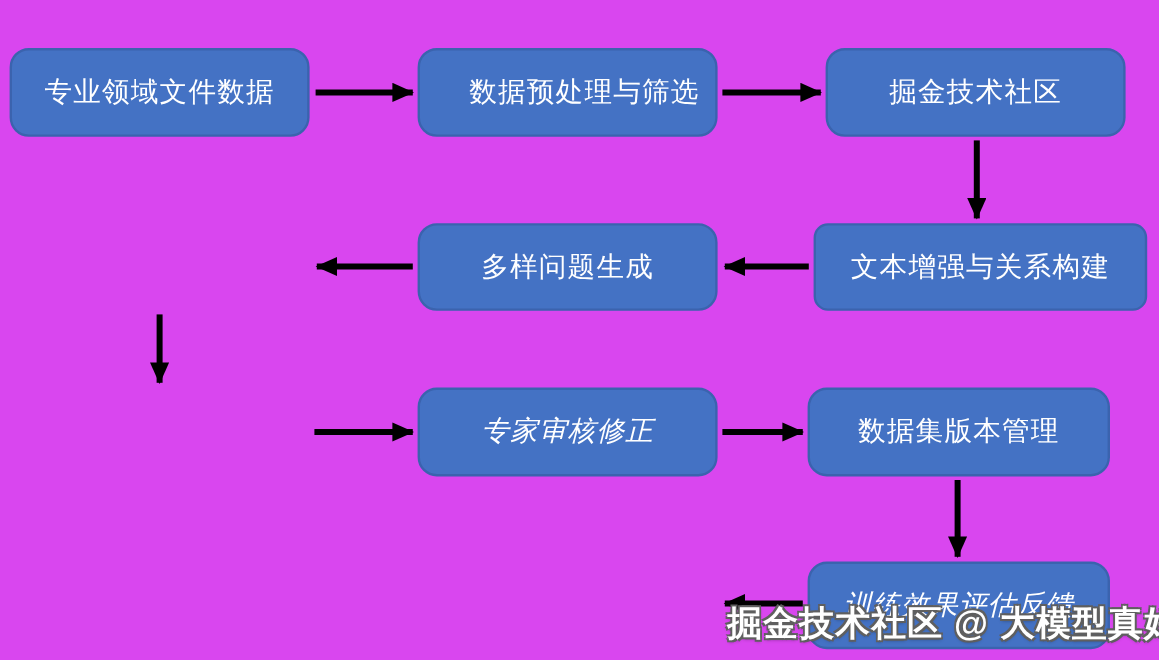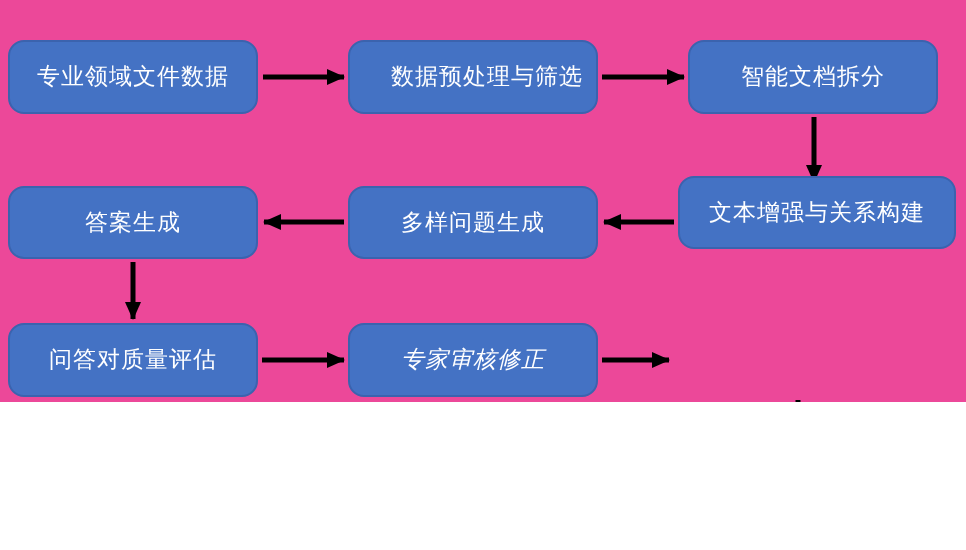--- a/index.html
+++ b/index.html
@@ -1,20 +1,20 @@
 <!DOCTYPE html>
 <html><head>
 <meta charset="utf-8">
 <style>
   html, body { margin: 0; padding: 0; background: #ffffff; }
   #stage {
     position: relative;
     width: 966px;
-    height: 402px;
-    background: #ec4899;
+    height: 550px;
+    background: #d946ef;
     overflow: hidden;
     font-family: "Liberation Sans", sans-serif;
   }
   .node {
     position: absolute;
     background: #4472C4;
     border: 2px solid #3b63ae;
     border-radius: 16px;
     color: #ffffff;
     display: flex;
@@ -24,21 +24,21 @@
     letter-spacing: 1px;
     box-sizing: border-box;
     text-align: center;
     line-height: 1.1;
   }
   
   .n1  { left: 8px;   top: 40px;  width: 250px; height: 74px; }
   .n2  { left: 348px; top: 40px;  width: 250px; height: 74px; padding-left: 28px; }
   .n3  { left: 688px; top: 40px;  width: 250px; height: 74px; }
   
-  .n4  { left: 678px; top: 176px; width: 278px; height: 73px; }
+  .n4  { left: 678px; top: 186px; width: 278px; height: 73px; border-radius: 12px; }
   .n5  { left: 348px; top: 186px; width: 250px; height: 73px; }
   .n6  { left: 8px;   top: 186px; width: 250px; height: 73px; }
   
   .n7  { left: 8px;   top: 323px; width: 250px; height: 74px; }
   .n8  { left: 348px; top: 323px; width: 250px; height: 74px; font-style: italic; }
   .n9  { left: 673px; top: 323px; width: 252px; height: 74px; }
   
   .n10 { left: 348px; top: 468px; width: 250px; height: 73px; }
   .n11 { left: 673px; top: 468px; width: 252px; height: 73px; font-style: italic; }
 
@@ -86,22 +86,21 @@
     <line x1="344" y1="222" x2="264" y2="222" marker-end="url(#ah)"></line>
     <line x1="133" y1="262" x2="133" y2="319" marker-end="url(#ah)"></line>
     <line x1="262" y1="360" x2="344" y2="360" marker-end="url(#ah)"></line>
     <line x1="602" y1="360" x2="669" y2="360" marker-end="url(#ah)"></line>
     <line x1="798" y1="400" x2="798" y2="464" marker-end="url(#ah)"></line>
     <line x1="669" y1="503" x2="604" y2="503" marker-end="url(#ah)"></line>
   </svg>
 
   <div class="node n1">专业领域文件数据</div>
   <div class="node n2">数据预处理与筛选</div>
-  <div class="node n3">智能文档拆分</div>
+  <div class="node n3">掘金技术社区</div>
   <div class="node n4">文本增强与关系构建</div>
   <div class="node n5">多样问题生成</div>
-  <div class="node n6">答案生成</div>
-  <div class="node n7">问答对质量评估</div>
   <div class="node n8">专家审核修正</div>
+  <div class="node n9">数据集版本管理</div>
   <div class="node n11">训练效果评估反馈</div>
 
   <div class="watermark">掘金技术社区 @ 大模型真好玩</div>
 </div>
 
 </body></html>

